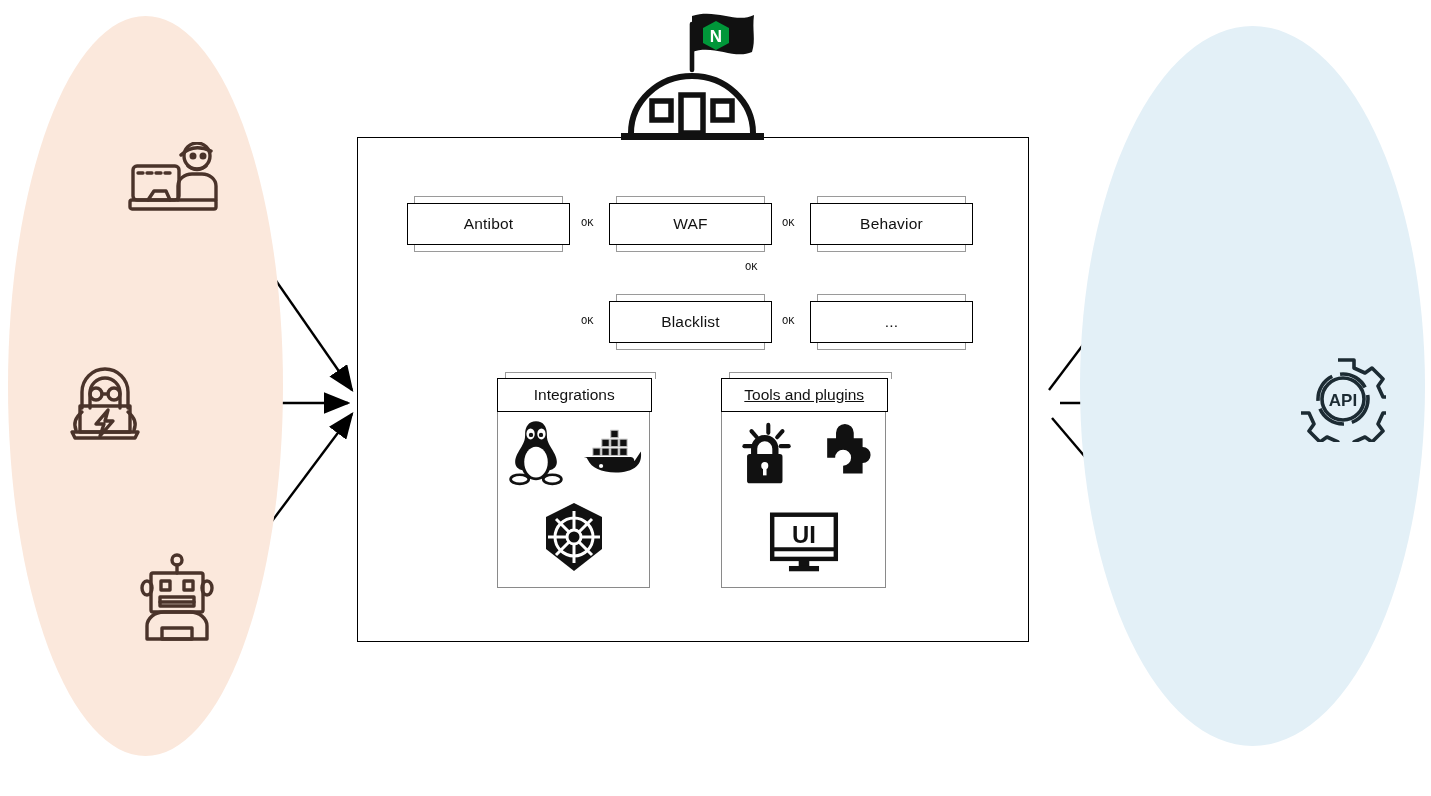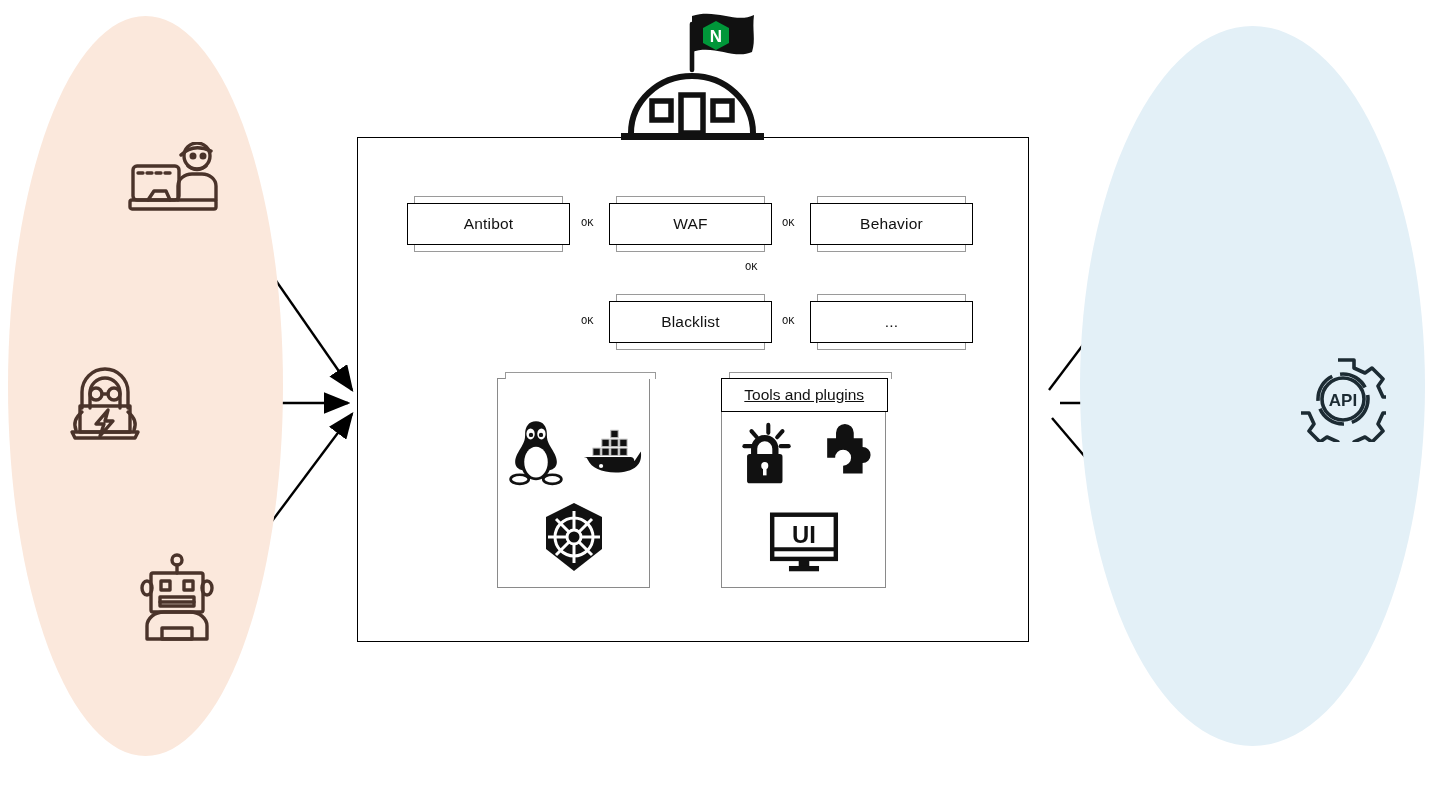--- a/index.html
+++ b/index.html
@@ -163,20 +163,23 @@
     <span>Blacklist</span>
   </div>
   <div class="node" style="left:810px;top:301px;width:163px;height:42px;">
     <span class="shadow-top"></span>
     <span class="shadow-bot"></span>
     <span>...</span>
   </div>
 
   <div class="panel" style="left:497px;top:378px;width:153px;height:210px;">
     <span class="p-shadow"></span>
+    <div class="panel-title" style="width:155px;">
+      <span>Integrations</span>
+    </div>
     <div class="panel-body">
 
       <div class="glyph" style="width:72px;height:80px;">
         <svg viewBox="0 0 64 76" width="58" height="70">
           <path d="M32 3c-8 0-12 6-12 14 0 6-1 9-4 14-3 5-7 11-7 17 0 5 3 8 8 9 3 7 9 11 15 11s12-4 15-11c5-1 8-4 8-9 0-6-4-12-7-17-3-5-4-8-4-14 0-8-4-14-12-14z" fill="#111"></path>
           <ellipse cx="32" cy="48" rx="13" ry="17" fill="#fff"></ellipse>
           <ellipse cx="26" cy="17" rx="4.6" ry="6" fill="#fff"></ellipse>
           <ellipse cx="38" cy="17" rx="4.6" ry="6" fill="#fff"></ellipse>
           <circle cx="26.5" cy="18" r="2.4" fill="#111"></circle>
           <circle cx="37.5" cy="18" r="2.4" fill="#111"></circle>

